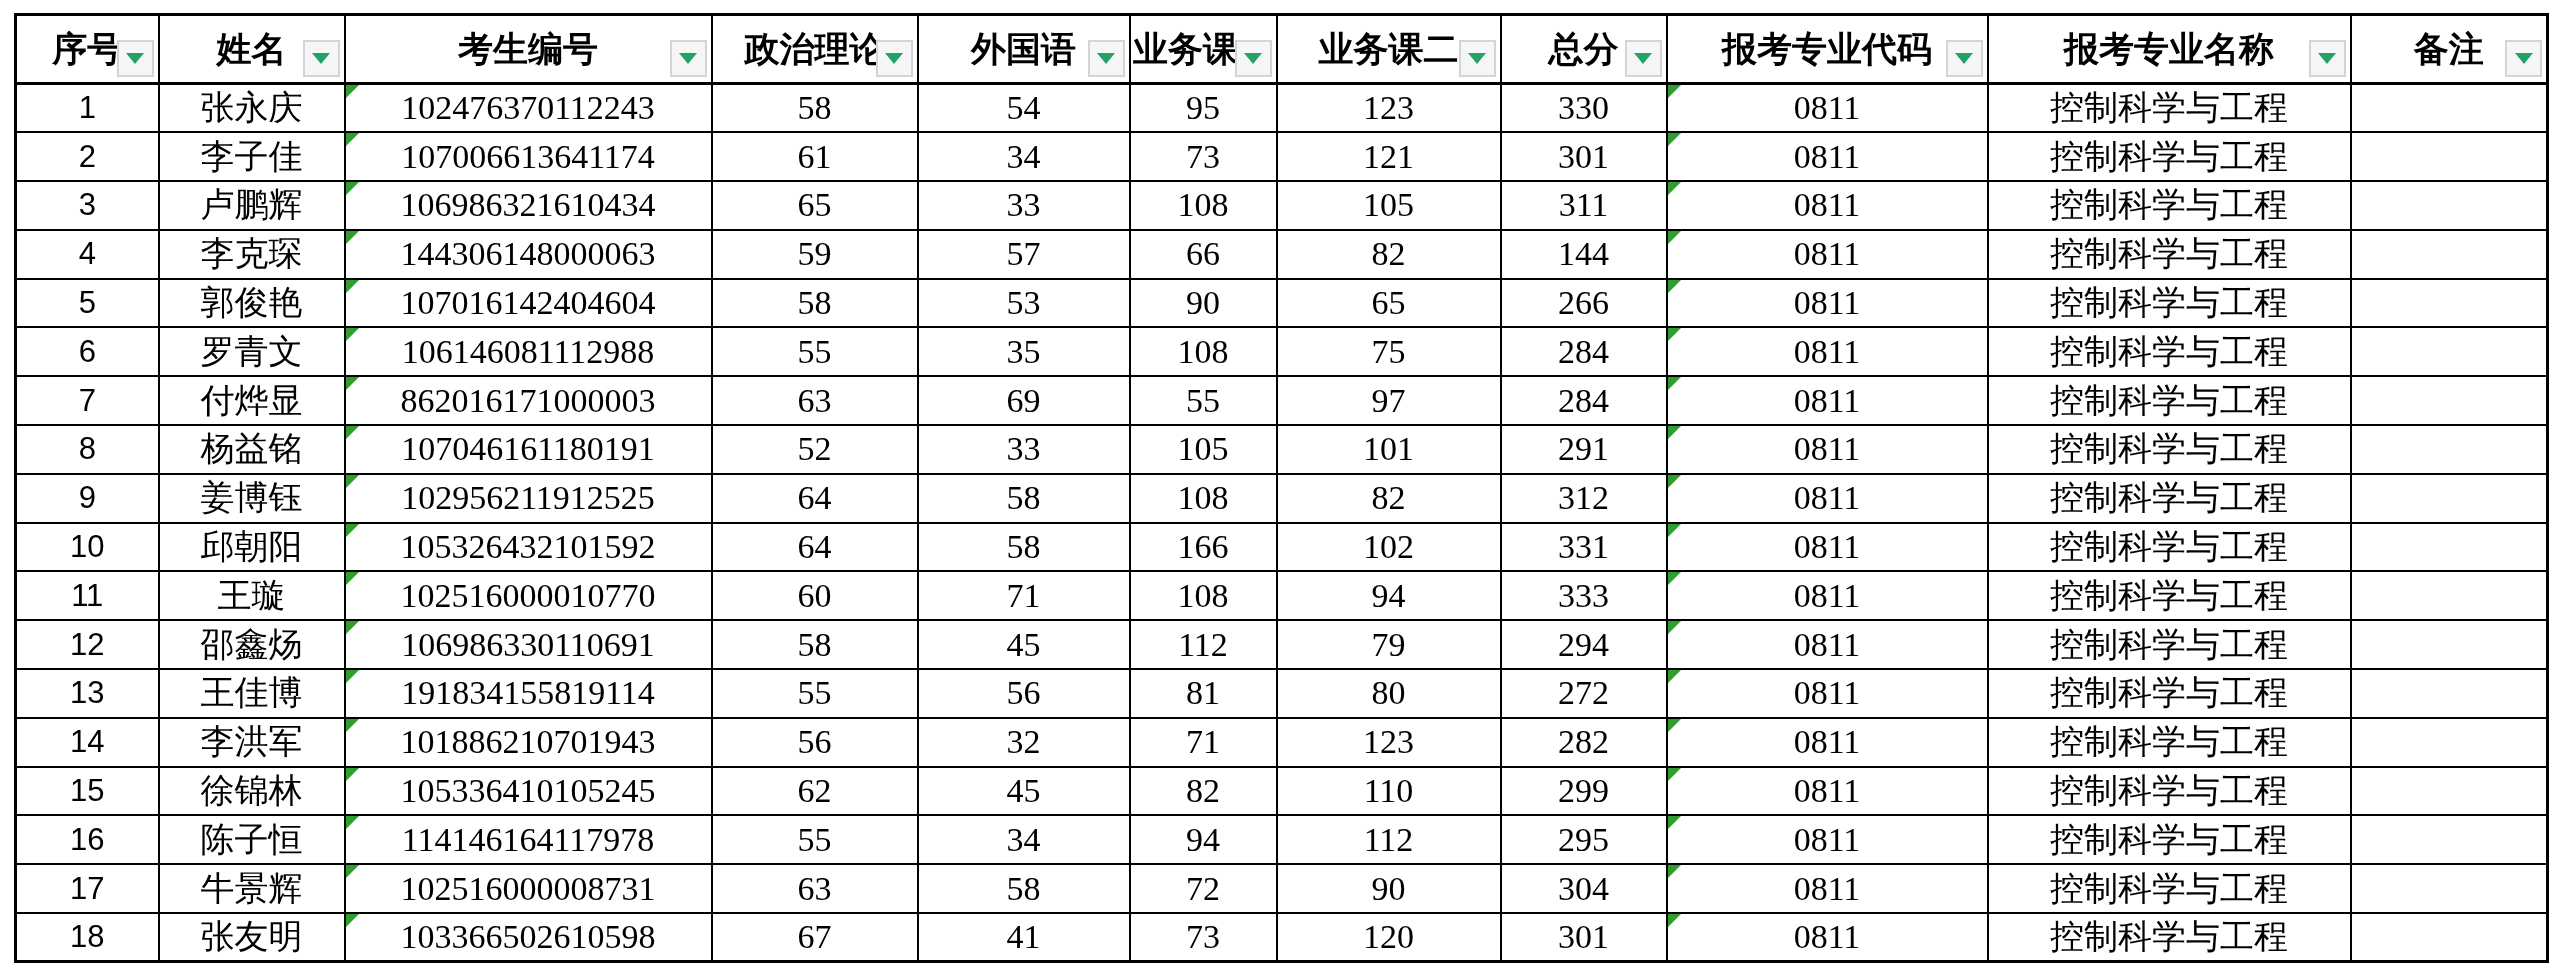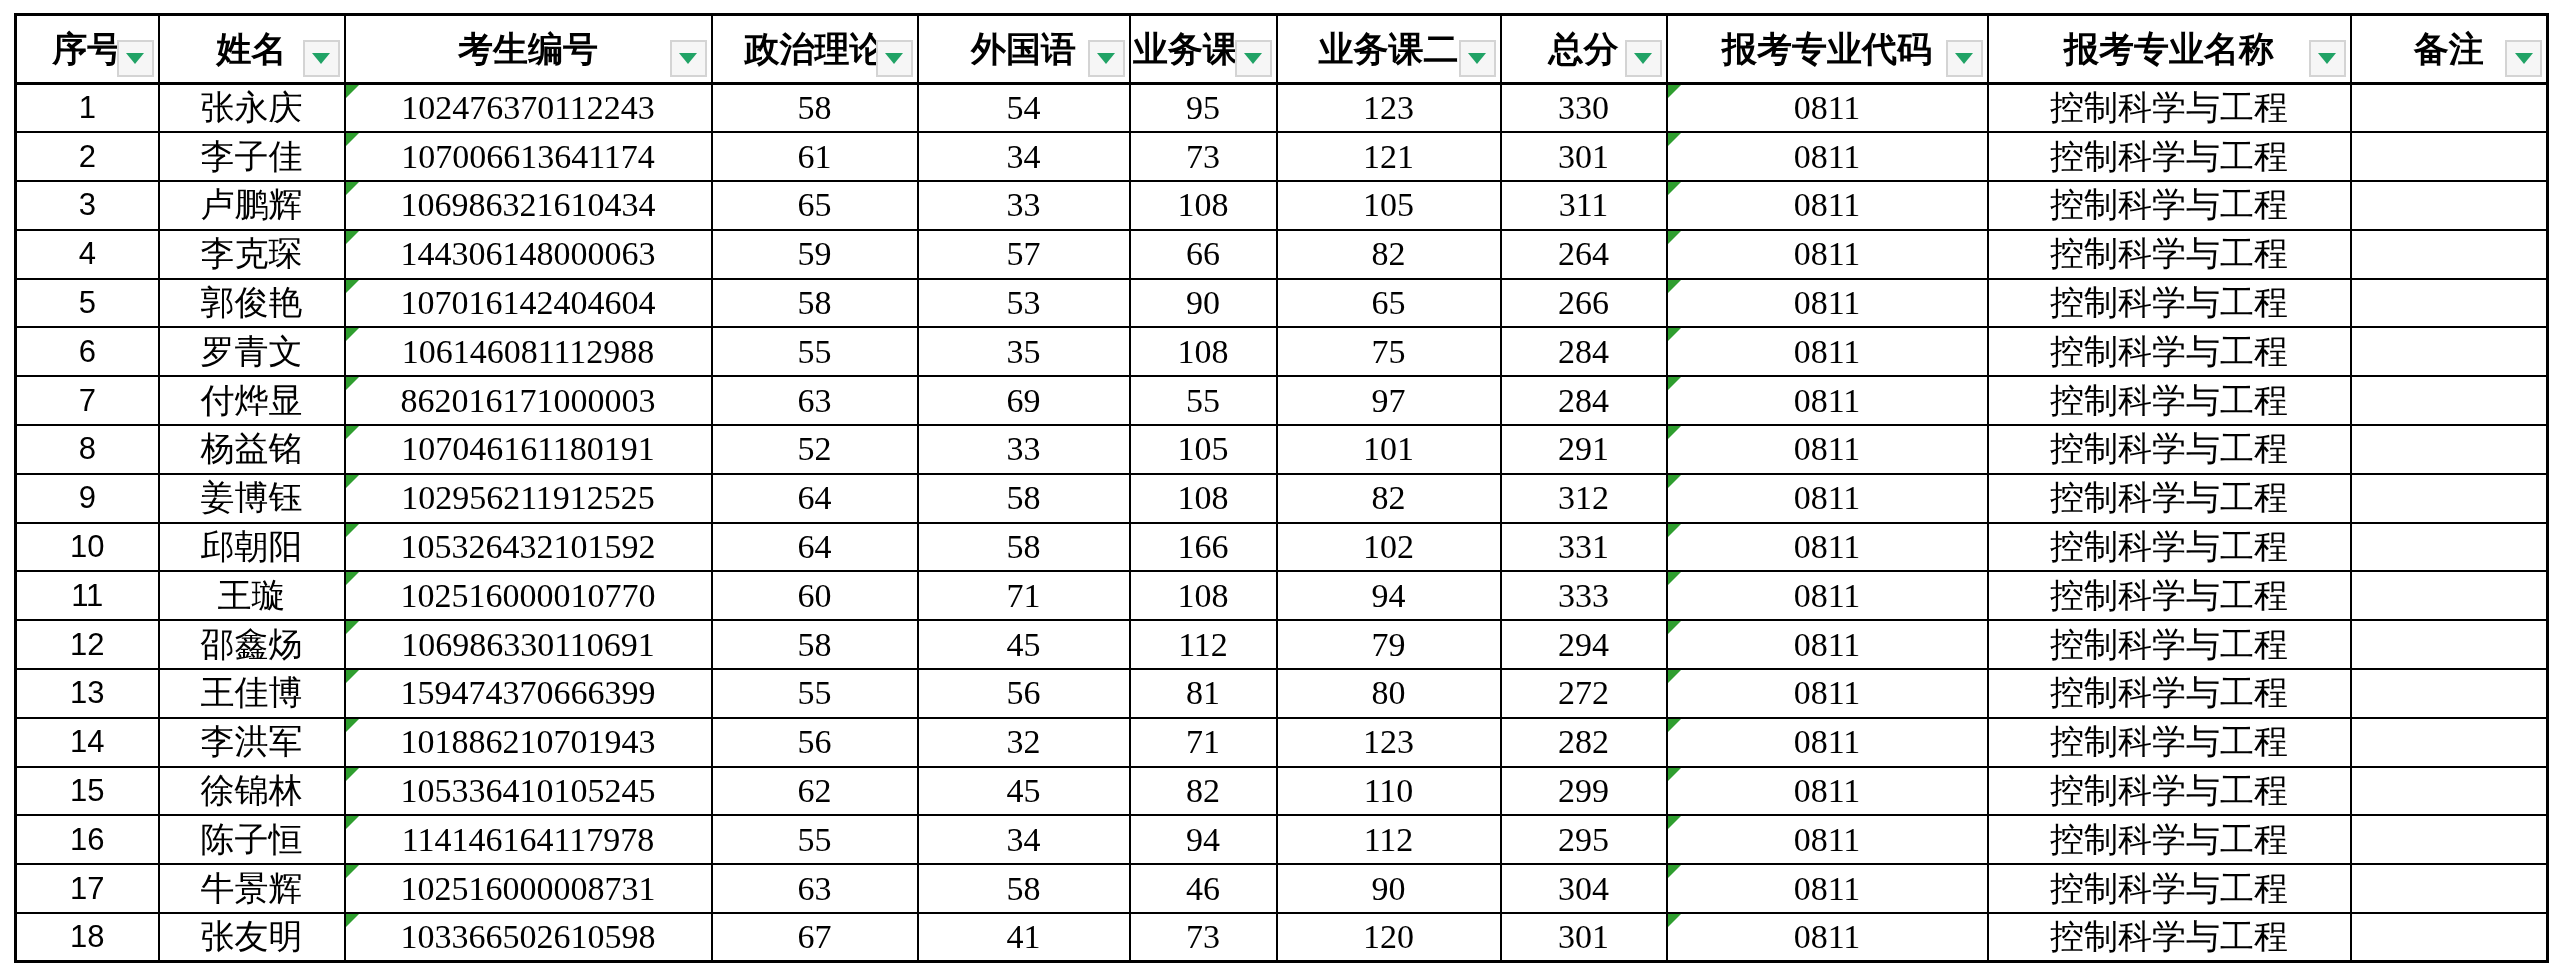--- a/index.html
+++ b/index.html
@@ -194,21 +194,21 @@
           <td data-name="cell-remark"><span class="cellv" data-name="cell-value"></span></td>
         </tr>
         <tr data-name="table-row">
           <td data-name="cell-seq"><span class="cellv" data-name="cell-value">4</span></td>
           <td data-name="cell-name"><span class="cellv" data-name="cell-value">李克琛</span></td>
           <td data-name="cell-exam-id"><span class="flag" data-name="text-flag-icon"></span><span class="cellv" data-name="cell-value">144306148000063</span></td>
           <td data-name="cell-politics"><span class="cellv" data-name="cell-value">59</span></td>
           <td data-name="cell-foreign-lang"><span class="cellv" data-name="cell-value">57</span></td>
           <td data-name="cell-course1"><span class="cellv" data-name="cell-value">66</span></td>
           <td data-name="cell-course2"><span class="cellv" data-name="cell-value">82</span></td>
-          <td data-name="cell-total"><span class="cellv" data-name="cell-value">264</span></td>
+          <td data-name="cell-total"><span class="cellv" data-name="cell-value">144</span></td>
           <td data-name="cell-major-code"><span class="flag" data-name="text-flag-icon"></span><span class="cellv" data-name="cell-value">0811</span></td>
           <td data-name="cell-major-name"><span class="cellv" data-name="cell-value">控制科学与工程</span></td>
           <td data-name="cell-remark"><span class="cellv" data-name="cell-value"></span></td>
         </tr>
         <tr data-name="table-row">
           <td data-name="cell-seq"><span class="cellv" data-name="cell-value">5</span></td>
           <td data-name="cell-name"><span class="cellv" data-name="cell-value">郭俊艳</span></td>
           <td data-name="cell-exam-id"><span class="flag" data-name="text-flag-icon"></span><span class="cellv" data-name="cell-value">107016142404604</span></td>
           <td data-name="cell-politics"><span class="cellv" data-name="cell-value">58</span></td>
           <td data-name="cell-foreign-lang"><span class="cellv" data-name="cell-value">53</span></td>
@@ -306,21 +306,21 @@
           <td data-name="cell-course1"><span class="cellv" data-name="cell-value">112</span></td>
           <td data-name="cell-course2"><span class="cellv" data-name="cell-value">79</span></td>
           <td data-name="cell-total"><span class="cellv" data-name="cell-value">294</span></td>
           <td data-name="cell-major-code"><span class="flag" data-name="text-flag-icon"></span><span class="cellv" data-name="cell-value">0811</span></td>
           <td data-name="cell-major-name"><span class="cellv" data-name="cell-value">控制科学与工程</span></td>
           <td data-name="cell-remark"><span class="cellv" data-name="cell-value"></span></td>
         </tr>
         <tr data-name="table-row">
           <td data-name="cell-seq"><span class="cellv" data-name="cell-value">13</span></td>
           <td data-name="cell-name"><span class="cellv" data-name="cell-value">王佳博</span></td>
-          <td data-name="cell-exam-id"><span class="flag" data-name="text-flag-icon"></span><span class="cellv" data-name="cell-value">159474370666399</span></td>
+          <td data-name="cell-exam-id"><span class="flag" data-name="text-flag-icon"></span><span class="cellv" data-name="cell-value">191834155819114</span></td>
           <td data-name="cell-politics"><span class="cellv" data-name="cell-value">55</span></td>
           <td data-name="cell-foreign-lang"><span class="cellv" data-name="cell-value">56</span></td>
           <td data-name="cell-course1"><span class="cellv" data-name="cell-value">81</span></td>
           <td data-name="cell-course2"><span class="cellv" data-name="cell-value">80</span></td>
           <td data-name="cell-total"><span class="cellv" data-name="cell-value">272</span></td>
           <td data-name="cell-major-code"><span class="flag" data-name="text-flag-icon"></span><span class="cellv" data-name="cell-value">0811</span></td>
           <td data-name="cell-major-name"><span class="cellv" data-name="cell-value">控制科学与工程</span></td>
           <td data-name="cell-remark"><span class="cellv" data-name="cell-value"></span></td>
         </tr>
         <tr data-name="table-row">
@@ -361,21 +361,21 @@
           <td data-name="cell-major-code"><span class="flag" data-name="text-flag-icon"></span><span class="cellv" data-name="cell-value">0811</span></td>
           <td data-name="cell-major-name"><span class="cellv" data-name="cell-value">控制科学与工程</span></td>
           <td data-name="cell-remark"><span class="cellv" data-name="cell-value"></span></td>
         </tr>
         <tr data-name="table-row">
           <td data-name="cell-seq"><span class="cellv" data-name="cell-value">17</span></td>
           <td data-name="cell-name"><span class="cellv" data-name="cell-value">牛景辉</span></td>
           <td data-name="cell-exam-id"><span class="flag" data-name="text-flag-icon"></span><span class="cellv" data-name="cell-value">102516000008731</span></td>
           <td data-name="cell-politics"><span class="cellv" data-name="cell-value">63</span></td>
           <td data-name="cell-foreign-lang"><span class="cellv" data-name="cell-value">58</span></td>
-          <td data-name="cell-course1"><span class="cellv" data-name="cell-value">46</span></td>
+          <td data-name="cell-course1"><span class="cellv" data-name="cell-value">72</span></td>
           <td data-name="cell-course2"><span class="cellv" data-name="cell-value">90</span></td>
           <td data-name="cell-total"><span class="cellv" data-name="cell-value">304</span></td>
           <td data-name="cell-major-code"><span class="flag" data-name="text-flag-icon"></span><span class="cellv" data-name="cell-value">0811</span></td>
           <td data-name="cell-major-name"><span class="cellv" data-name="cell-value">控制科学与工程</span></td>
           <td data-name="cell-remark"><span class="cellv" data-name="cell-value"></span></td>
         </tr>
         <tr data-name="table-row">
           <td data-name="cell-seq"><span class="cellv" data-name="cell-value">18</span></td>
           <td data-name="cell-name"><span class="cellv" data-name="cell-value">张友明</span></td>
           <td data-name="cell-exam-id"><span class="flag" data-name="text-flag-icon"></span><span class="cellv" data-name="cell-value">103366502610598</span></td>

